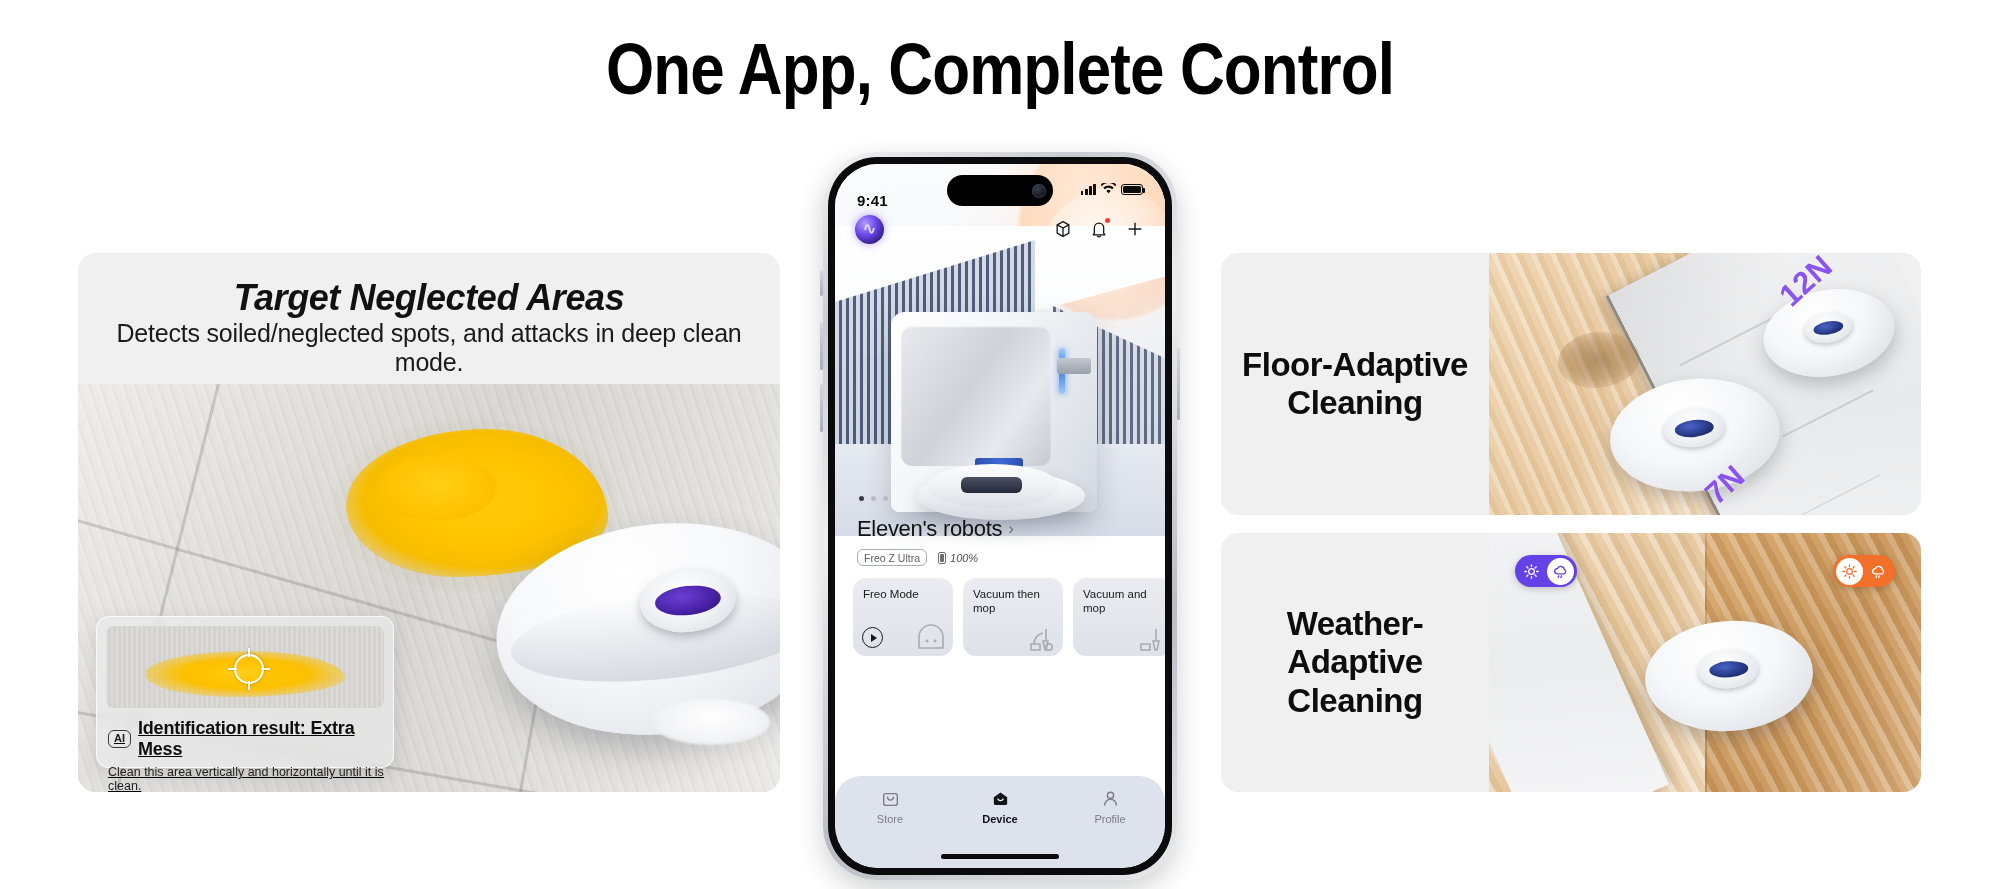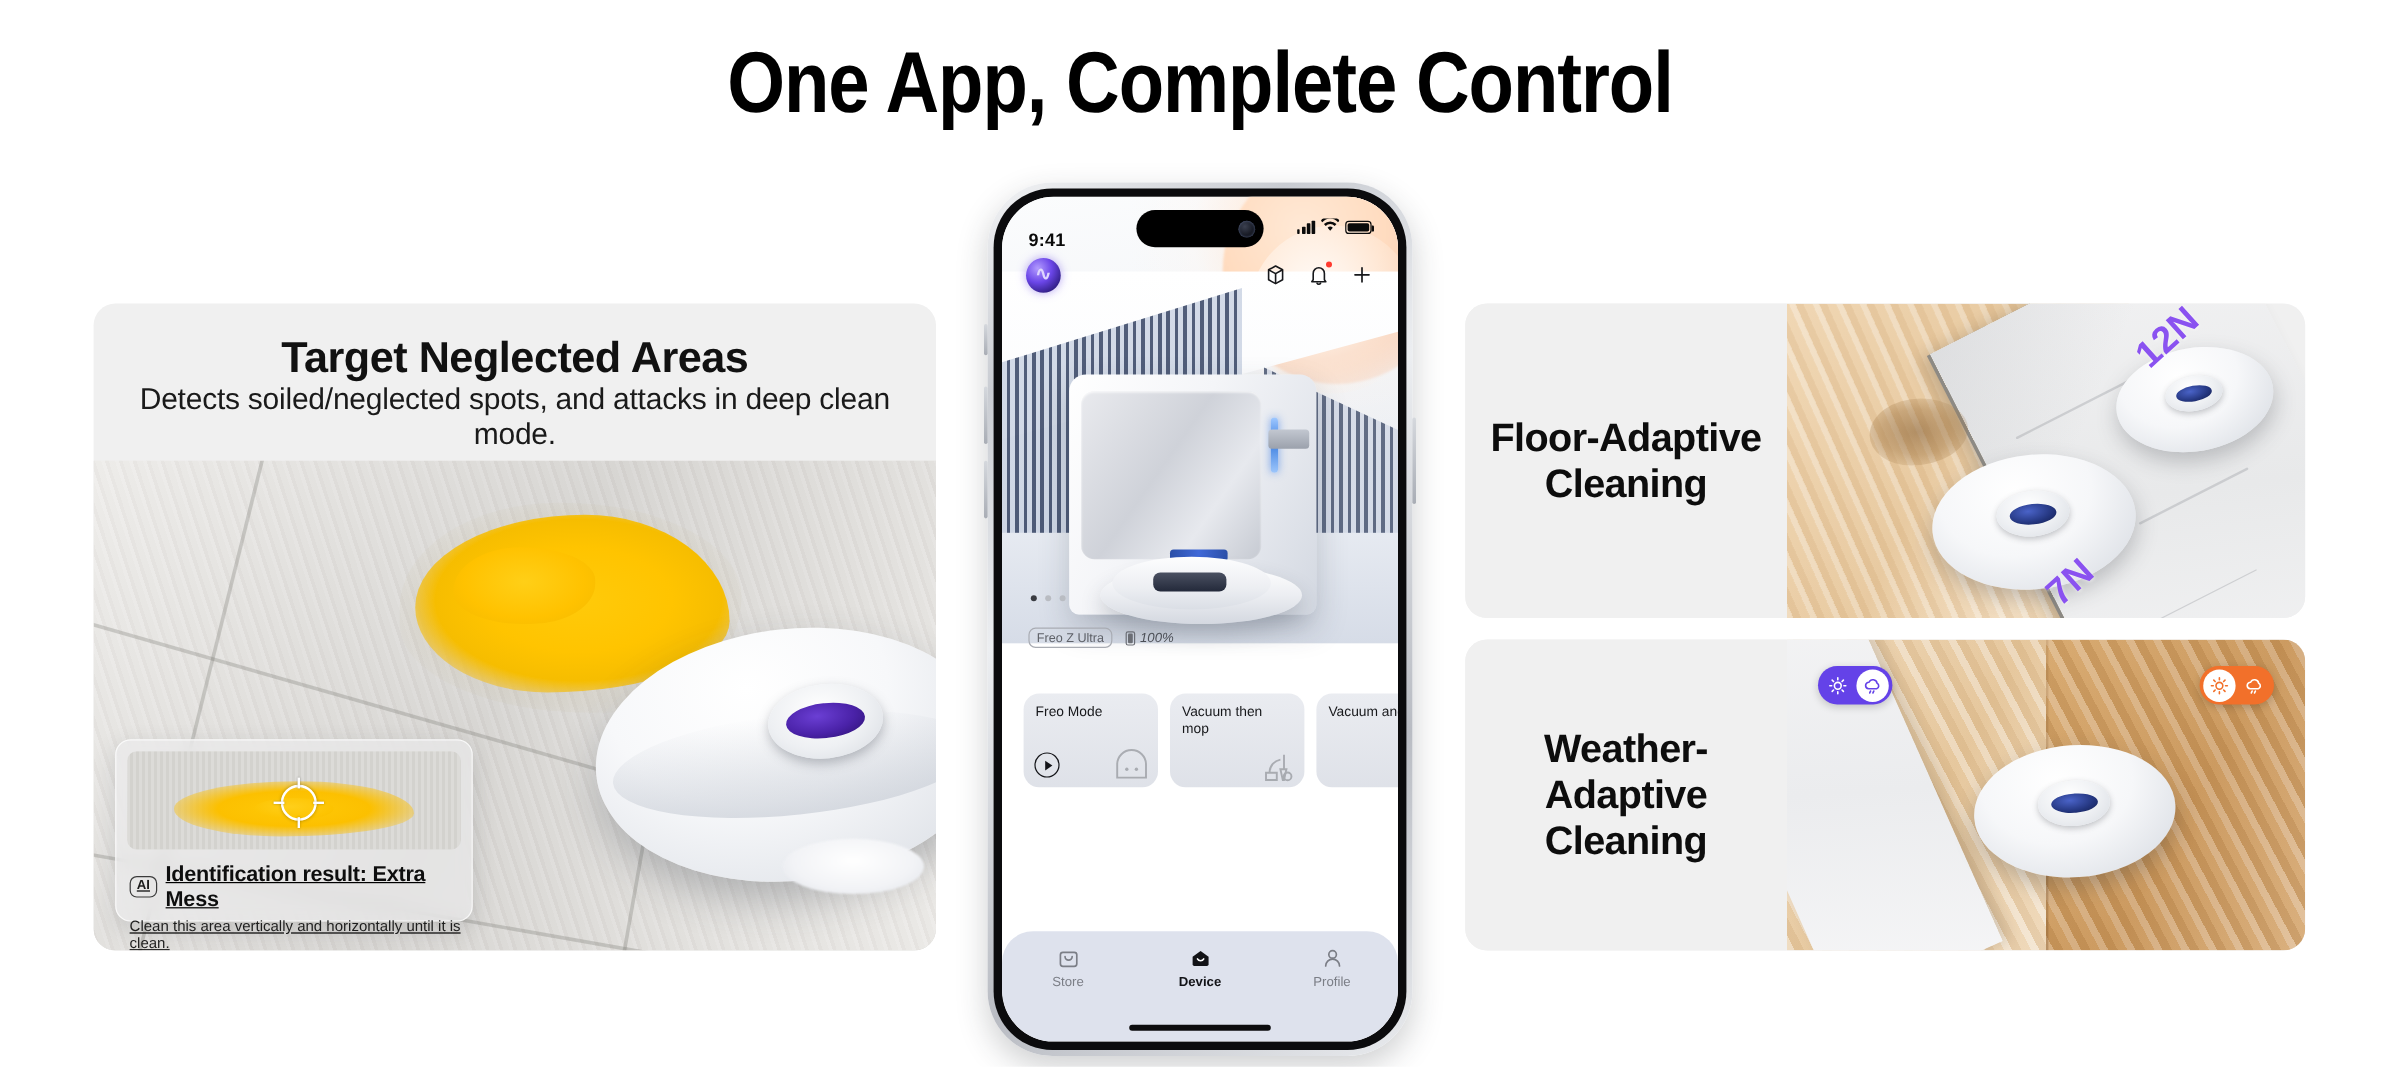--- a/index.html
+++ b/index.html
@@ -30,21 +30,21 @@
     position: absolute;
     background: #f0f0f0;
     border-radius: 18px;
     overflow: hidden;
   }
 
   
   #left-card { left: 78px; top: 253px; width: 702px; height: 539px; }
   .left-head { padding: 24px 18px 20px; text-align: center; }
   .left-title {
-    font-size: 36px; font-weight: 700; color: #111; letter-spacing: -0.4px;
+    font-size: 36px; font-weight: 700; color: #111; letter-spacing: -0.4px; font-style: italic;
   }
   .left-sub {
     margin-top: 0; font-size: 25px; font-weight: 400; color: #1a1a1a;
     letter-spacing: -0.2px;
   }
   .left-photo {
     position: absolute; left: 0; top: 131px; width: 702px; height: 408px;
     overflow: hidden;
     
     background:
@@ -344,21 +344,21 @@
   }
   .batt-meta { display:flex; align-items:flex-start; gap:4px; font-size:11px; color:#4c4f56;font-style:italic; }
   .batt-mini { width:8px; height:12px; border:1.2px solid #6b6e75; border-radius:2px; position:relative; }
   .batt-mini::after{ content:""; position:absolute; left:1px; right:1px; top:1px; bottom:1px; background:#6b6e75; border-radius:1px; }
 
   
   .modes {
     position:absolute; left:18px; top:414px; right:0; display:flex; gap:10px; z-index:7;
   }
   .mode {
-    flex: 0 0 auto; width:112px; height:78px; border-radius:13px;
+    flex: 0 0 auto; width:100px; height:78px; border-radius:13px;
     background: linear-gradient(180deg, rgba(233,235,240,0.95) 0%, rgba(221,224,231,0.95) 100%);
     padding:9px 10px; position:relative; overflow:hidden;
   }
   .mode-label { font-size:11.5px; color:#17181b; line-height:1.25; }
   .play-btn {
     position:absolute; left:9px; bottom:8px; width:21px; height:21px;
     border:1.6px solid #141519; border-radius:50%;
     display:flex; align-items:center; justify-content:center;
   }
   .play-btn::after {
@@ -618,20 +618,24 @@
           </span>
         </div>
 
         <div class="dots">
           <i class="on"></i>
           <i></i>
           <i></i>
         </div>
 
         <div class="dev-info">
+          <div class="dev-name">
+            <span>Eleven's robots</span>
+            <span class="chev">›</span>
+          </div>
           <div class="dev-meta">
             <span class="pill-model">Freo Z Ultra</span>
             <span class="batt-meta">
               <span class="batt-mini"></span>
               <span>100%</span>
             </span>
           </div>
         </div>
 
         <div class="modes">

